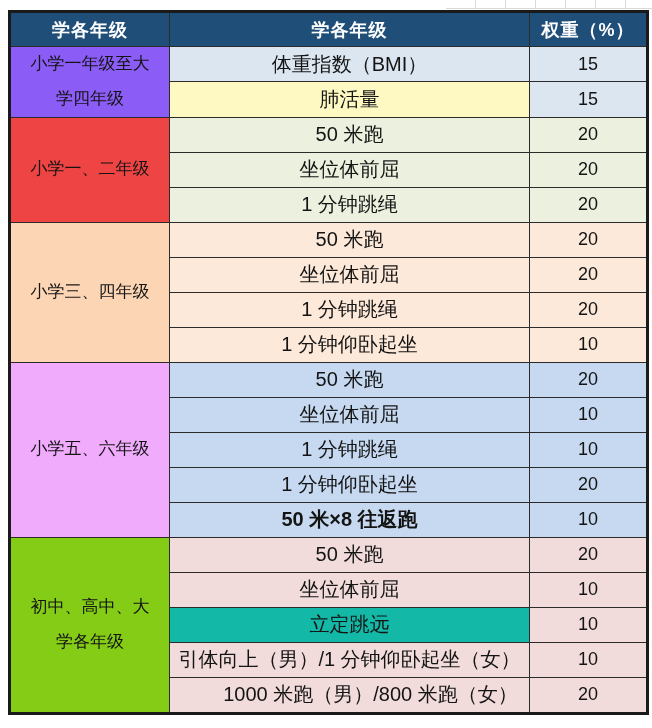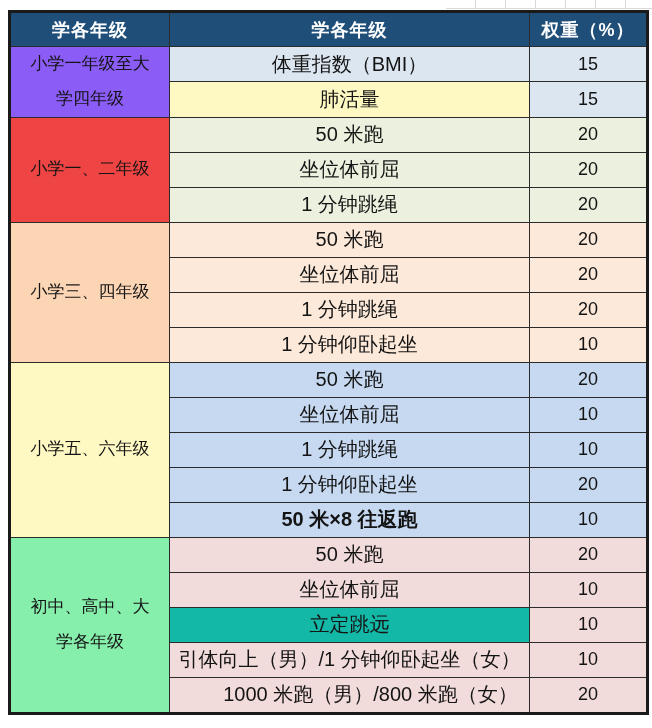--- a/index.html
+++ b/index.html
@@ -99,21 +99,21 @@
       <tr>
         <td class="indicator-cell" style="background-color: rgb(253, 233, 217);">1 分钟跳绳</td>
         <td class="weight-cell" style="background-color: rgb(253, 233, 217);">20</td>
       </tr>
       <tr>
         <td class="indicator-cell" style="background-color: rgb(253, 233, 217);">1 分钟仰卧起坐</td>
         <td class="weight-cell" style="background-color: rgb(253, 233, 217);">10</td>
       </tr>
 
       <tr>
-        <td class="subject-cell" rowspan="5" style="background-color: #fef9c3;">小学五、六年级</td>
+        <td class="subject-cell" rowspan="5" style="background-color: #f0abfc;">小学五、六年级</td>
         <td class="indicator-cell" style="background-color: rgb(198, 217, 241);">50 米跑</td>
         <td class="weight-cell" style="background-color: rgb(198, 217, 241);">20</td>
       </tr>
       <tr>
         <td class="indicator-cell" style="background-color: rgb(198, 217, 241);">坐位体前屈</td>
         <td class="weight-cell" style="background-color: rgb(198, 217, 241);">10</td>
       </tr>
       <tr>
         <td class="indicator-cell" style="background-color: rgb(198, 217, 241);">1 分钟跳绳</td>
         <td class="weight-cell" style="background-color: rgb(198, 217, 241);">10</td>
@@ -121,21 +121,21 @@
       <tr>
         <td class="indicator-cell" style="background-color: rgb(198, 217, 241);">1 分钟仰卧起坐</td>
         <td class="weight-cell" style="background-color: rgb(198, 217, 241);">20</td>
       </tr>
       <tr>
         <td class="indicator-cell" style="background-color: rgb(198, 217, 241); font-weight: bold;">50 米×8 往返跑</td>
         <td class="weight-cell" style="background-color: rgb(198, 217, 241);">10</td>
       </tr>
 
       <tr>
-        <td class="subject-cell" rowspan="5" style="background-color: #86efac;">初中、高中、大
+        <td class="subject-cell" rowspan="5" style="background-color: #84cc16;">初中、高中、大
 学各年级</td>
         <td class="indicator-cell" style="background-color: rgb(242, 220, 219);">50 米跑</td>
         <td class="weight-cell" style="background-color: rgb(242, 220, 219);">20</td>
       </tr>
       <tr>
         <td class="indicator-cell" style="background-color: rgb(242, 220, 219);">坐位体前屈</td>
         <td class="weight-cell" style="background-color: rgb(242, 220, 219);">10</td>
       </tr>
       <tr>
         <td class="indicator-cell" style="background-color: #14b8a6;">立定跳远</td>

